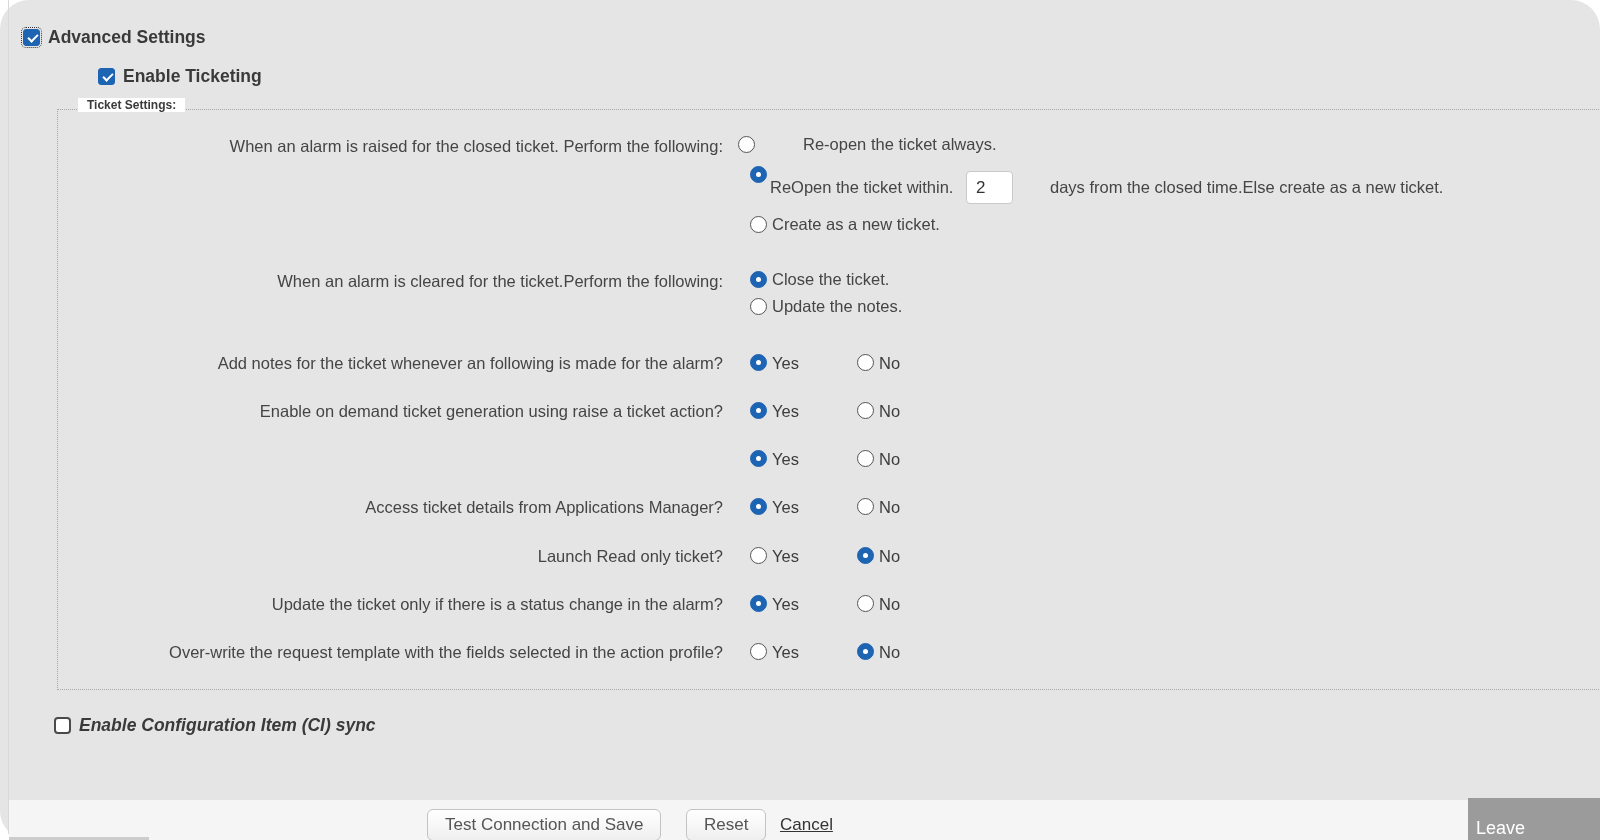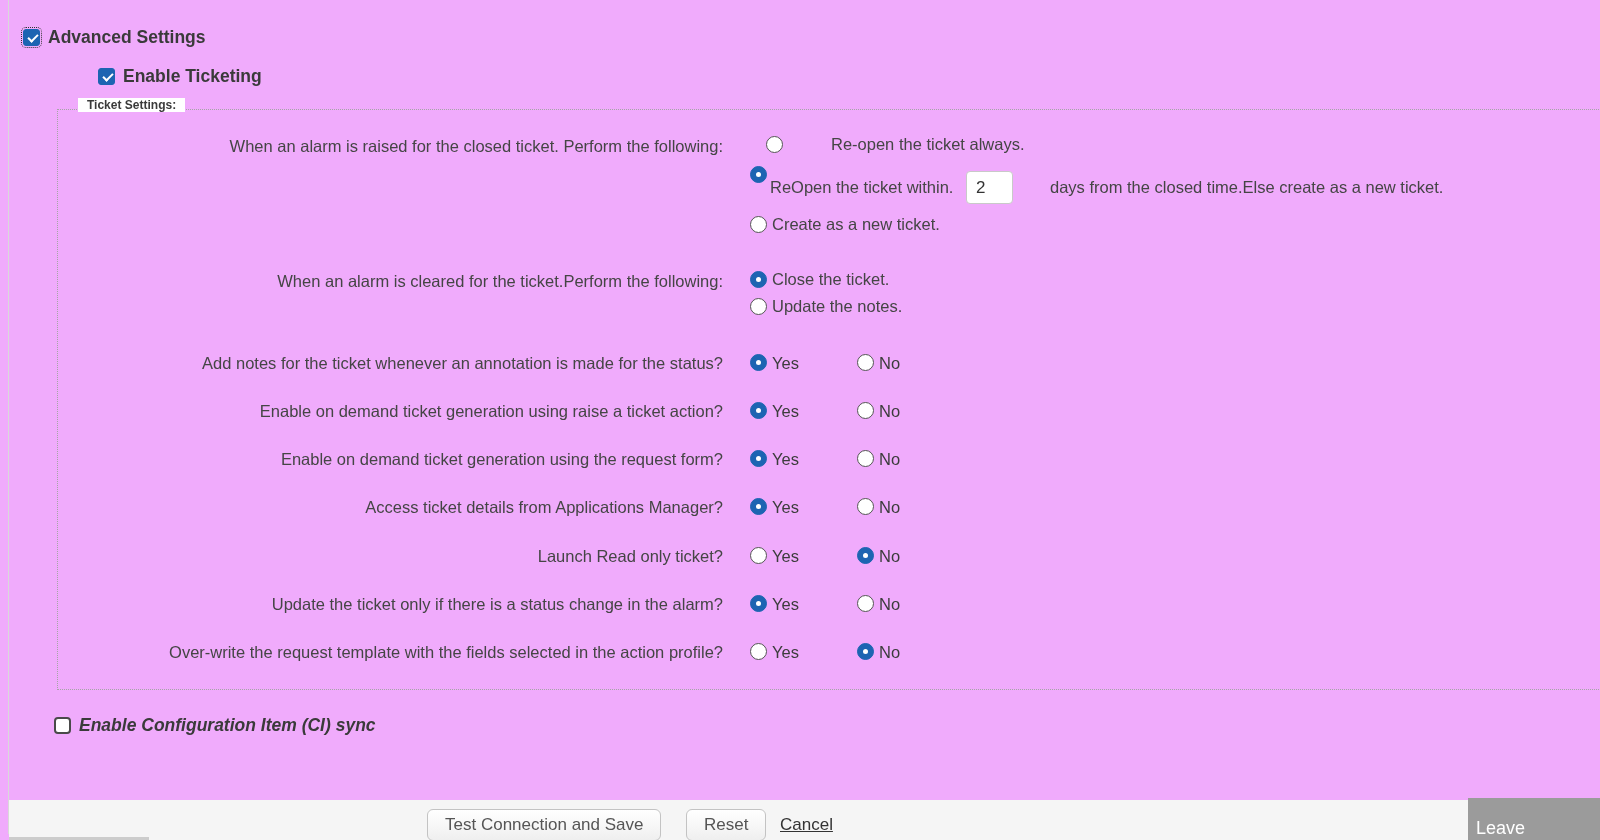--- a/index.html
+++ b/index.html
@@ -1,18 +1,18 @@
 <!DOCTYPE html>
 <html><head>
 <meta charset="utf-8">
 <style>
   * { margin:0; padding:0; box-sizing:border-box; }
   html,body { width:1600px; height:840px; overflow:hidden; background:#fff;
     font-family:"Liberation Sans", sans-serif; }
-  .page { position:relative; width:1600px; height:840px; background:#f0abfc; }
+  .page { position:relative; width:1600px; height:840px; background:#e5e5e5;border-radius:29px; }
 
   .left-line { position:absolute; left:8px; top:0; width:1px; height:834px; background:#d9d9d9; }
 
   
   .cb-row { position:absolute; display:flex; align-items:center; gap:8px; height:20px; }
   .cb { width:17px; height:17px; border-radius:3px; flex:0 0 auto; position:relative; }
   .cb.checked { background:#1d64b2; border:1px solid #1d64b2; }
   .cb.checked::after { content:''; position:absolute; left:4px; top:4px; width:8px; height:4px;
     border-left:2px solid #fff; border-bottom:2px solid #fff; transform:rotate(-45deg); }
   .cb.unchecked { background:#fff; border:2px solid #4a4a4a; border-radius:4px; }
@@ -83,21 +83,21 @@
   <div class="cb-row" style="left:54px; top:66px;padding-left:44px;">
     <span class="cb checked"></span>
     <span class="cb-label">Enable Ticketing</span>
   </div>
 
   <div class="tfieldset">
     <span class="tlegend">Ticket Settings:</span>
 
     <div class="q-label" style="top:26px;">When an alarm is raised for the closed ticket. Perform the following:</div>
 
-    <div class="opt" style="left:708px; top:25px;gap:48px;">
+    <div class="opt" style="left:680px; top:25px;gap:48px;">
       <span class="radio"></span>
       <span>Re-open the ticket always.</span>
     </div>
 
     <span class="radio checked" style="position:absolute; left:692px; top:56px;"></span>
     <span class="piece" style="left:712px; top:67px;">ReOpen the ticket within.</span>
     <input class="days-input" style="left: 908px; top: 61px;" type="text" value="2">
     <span class="piece" style="left:992px; top:67px;">days from the closed time.Else create as a new ticket.</span>
 
     <div class="opt" style="left:692px; top:105px;">
@@ -111,37 +111,36 @@
       <span class="radio checked"></span>
       <span>Close the ticket.</span>
     </div>
     <div class="opt" style="left:692px; top:187px;">
       <span class="radio"></span>
       <span>Update the notes.</span>
     </div>
 
     <div id="yn-container">
   <div class="yn-row" style="top: 242px;">
-    <div class="q-label">Add notes for the ticket whenever an annotation is made for the status?</div>
+    <div class="q-label">Add notes for the ticket whenever an following is made for the alarm?</div>
     <span class="radio r-yes checked"></span>
     <span class="rlabel yes-l">Yes</span>
     <span class="radio r-no"></span>
     <span class="rlabel no-l">No</span>
   </div>
 
   <div class="yn-row" style="top: 290px;">
     <div class="q-label">Enable on demand ticket generation using raise a ticket action?</div>
     <span class="radio r-yes checked"></span>
     <span class="rlabel yes-l">Yes</span>
     <span class="radio r-no"></span>
     <span class="rlabel no-l">No</span>
   </div>
 
   <div class="yn-row" style="top: 338px;">
-    <div class="q-label">Enable on demand ticket generation using the request form?</div>
     <span class="radio r-yes checked"></span>
     <span class="rlabel yes-l">Yes</span>
     <span class="radio r-no"></span>
     <span class="rlabel no-l">No</span>
   </div>
 
   <div class="yn-row" style="top: 386px;">
     <div class="q-label">Access ticket details from Applications Manager?</div>
     <span class="radio r-yes checked"></span>
     <span class="rlabel yes-l">Yes</span>

